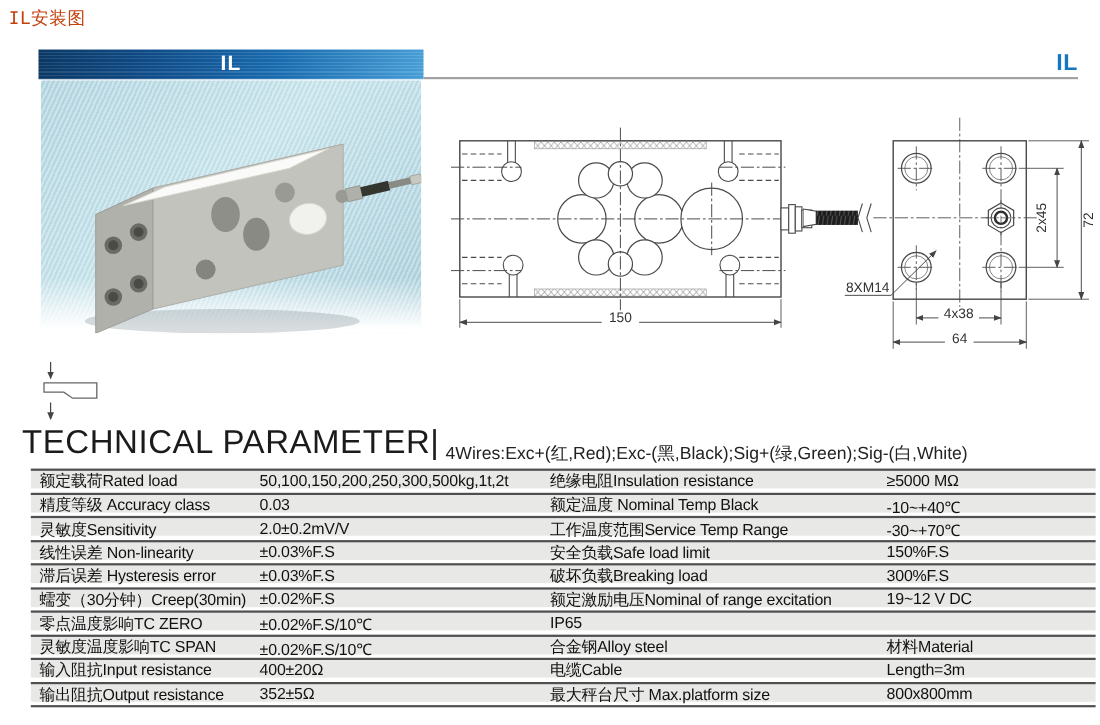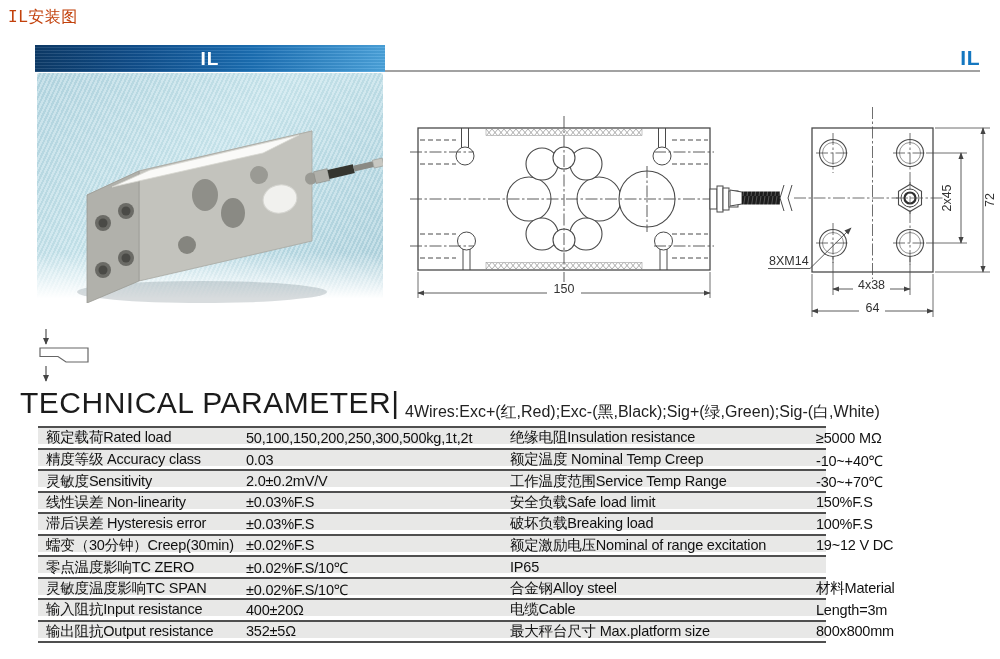--- a/index.html
+++ b/index.html
@@ -33,21 +33,21 @@
       repeating-linear-gradient(115deg, rgba(255,255,255,0.28) 0 2px, rgba(0,0,0,0.02) 2px 4px),
       linear-gradient(135deg,#b3d6e1 0%,#c8e5ed 45%,#a9cfdb 100%);
   }
   .photo svg{position:absolute;left:0;top:0;}
 
   
   .tp-title{left:20px;top:386px;font-size:30px;color:#1b1b1b;letter-spacing:0.5px;white-space:nowrap;}
   .wires-note{left:405px;top:402px;font-size:16px;color:#222;white-space:nowrap;}
 
   
-  .t-table{left:38px;top:426px;width:788px;border-bottom:2px solid #4f4f4f;}
+  .t-table{left:28px;top:426px;width:968px;border-bottom:2px solid #4f4f4f;}
   .t-row{
     border-top:2px solid #4f4f4f;background:#e8e8e7;height:16px;margin-bottom:3.5px;
     display:grid;grid-template-columns:200px 264px 306px 198px;align-items:center;
   }
   .t-cell{font-size:14.5px;letter-spacing:-0.2px;padding-left:8px;white-space:nowrap;overflow:visible;color:#111;}
 
   svg text{font-family:"Liberation Sans",sans-serif;}
   .dimtxt{font-size:12.5px;fill:#333;}
 </style>
 </head>
@@ -281,21 +281,21 @@
     <div class="t-row">
       <span class="t-cell">额定载荷Rated load</span>
       <span class="t-cell">50,100,150,200,250,300,500kg,1t,2t</span>
       <span class="t-cell">绝缘电阻Insulation resistance</span>
       <span class="t-cell">≥5000 MΩ</span>
     </div>
 
     <div class="t-row">
       <span class="t-cell">精度等级 Accuracy class</span>
       <span class="t-cell">0.03</span>
-      <span class="t-cell">额定温度 Nominal Temp Creep</span>
+      <span class="t-cell">额定温度 Nominal Temp Black</span>
       <span class="t-cell">-10~+40℃</span>
     </div>
 
     <div class="t-row">
       <span class="t-cell">灵敏度Sensitivity</span>
       <span class="t-cell">2.0±0.2mV/V</span>
       <span class="t-cell">工作温度范围Service Temp Range</span>
       <span class="t-cell">-30~+70℃</span>
     </div>
 
@@ -303,21 +303,21 @@
       <span class="t-cell">线性误差 Non-linearity</span>
       <span class="t-cell">±0.03%F.S</span>
       <span class="t-cell">安全负载Safe load limit</span>
       <span class="t-cell">150%F.S</span>
     </div>
 
     <div class="t-row">
       <span class="t-cell">滞后误差 Hysteresis error</span>
       <span class="t-cell">±0.03%F.S</span>
       <span class="t-cell">破坏负载Breaking load</span>
-      <span class="t-cell">100%F.S</span>
+      <span class="t-cell">300%F.S</span>
     </div>
 
     <div class="t-row">
       <span class="t-cell">蠕变（30分钟）Creep(30min)</span>
       <span class="t-cell">±0.02%F.S</span>
       <span class="t-cell">额定激励电压Nominal of range excitation</span>
       <span class="t-cell">19~12 V DC</span>
     </div>
 
     <div class="t-row">

